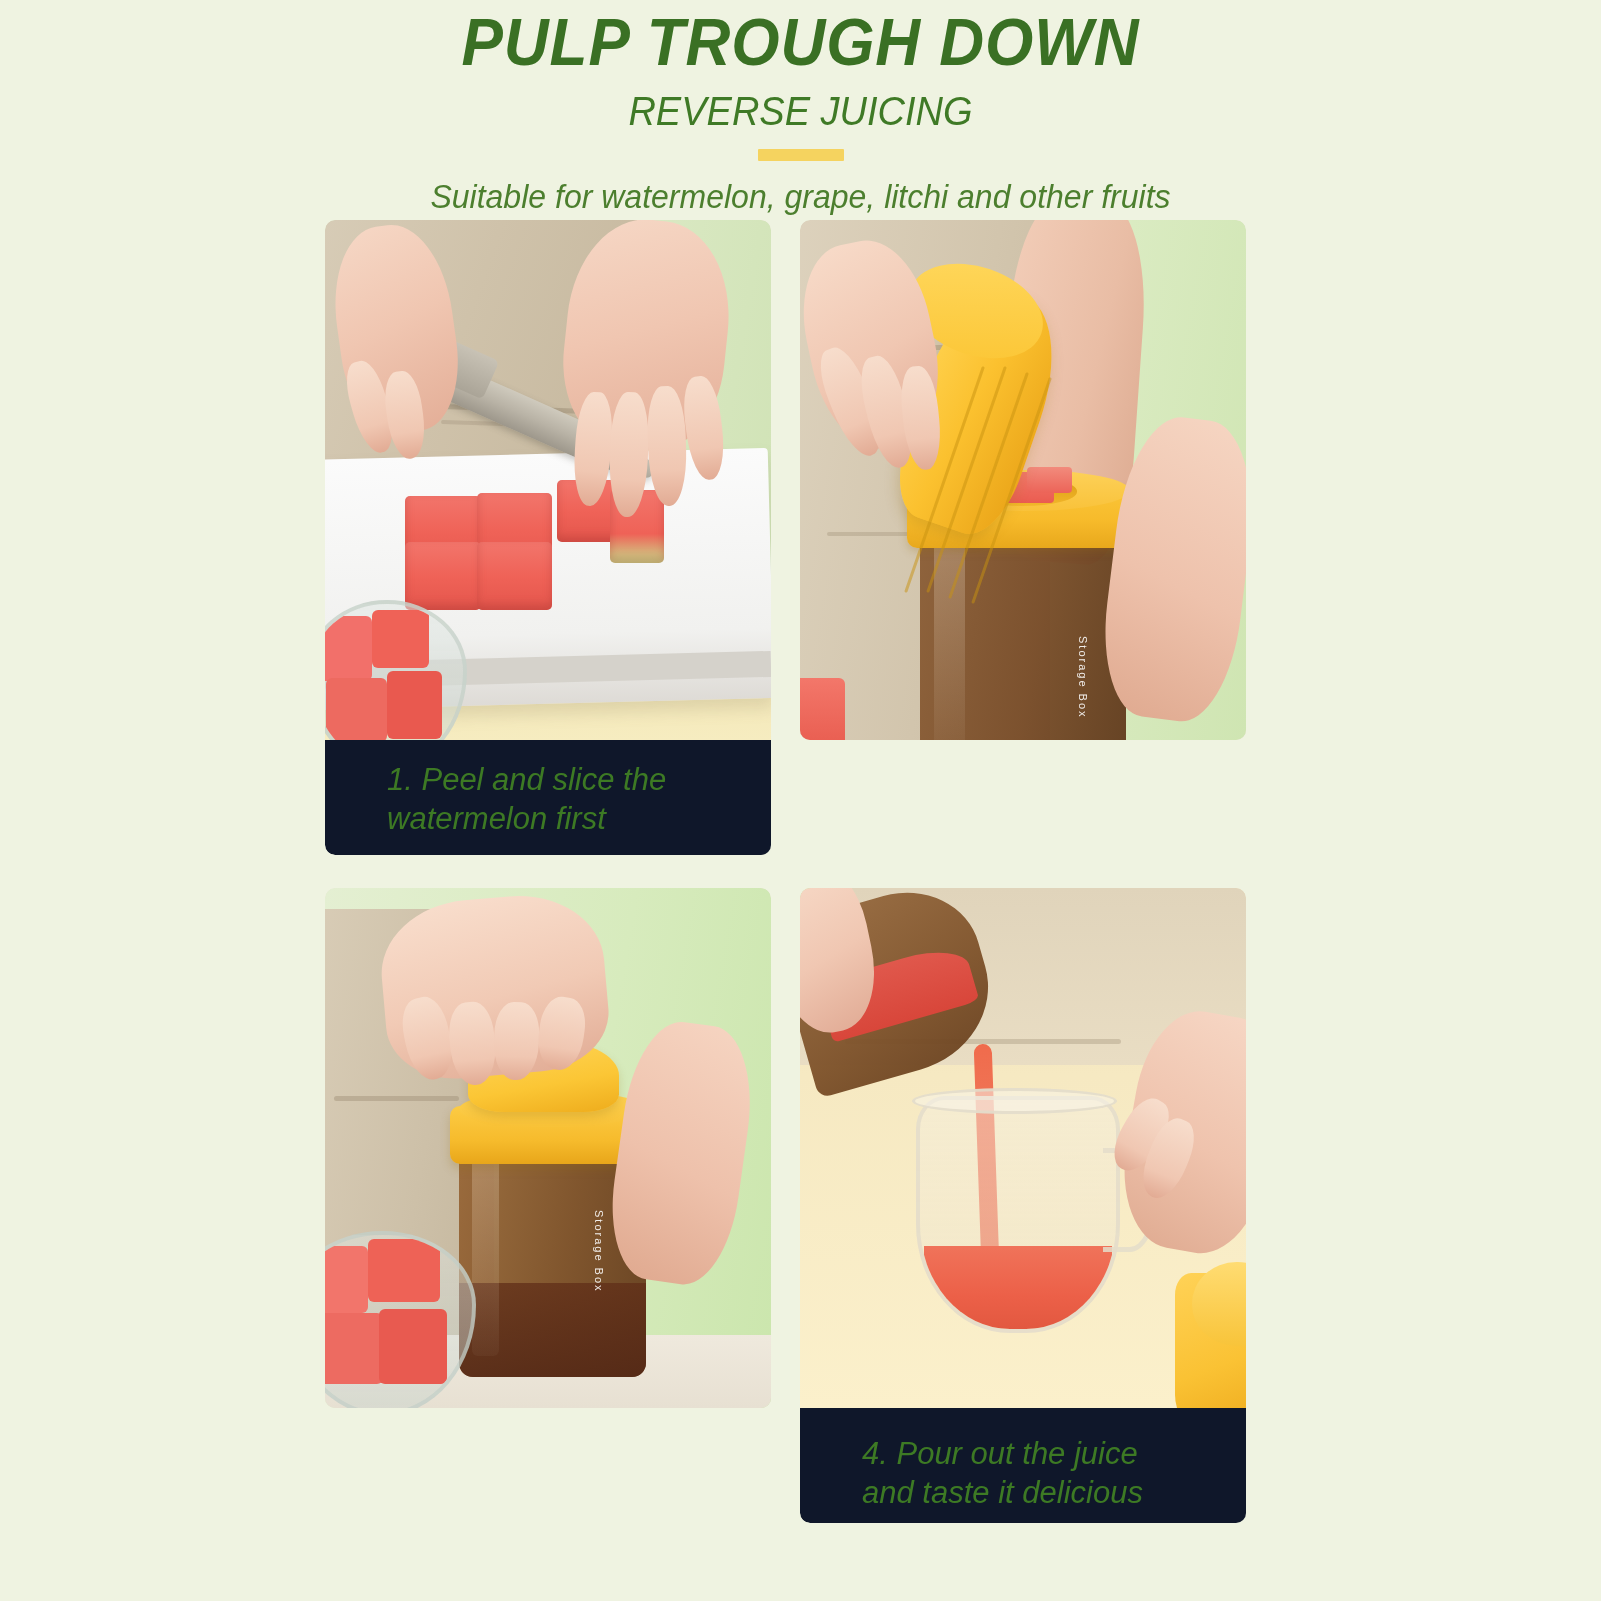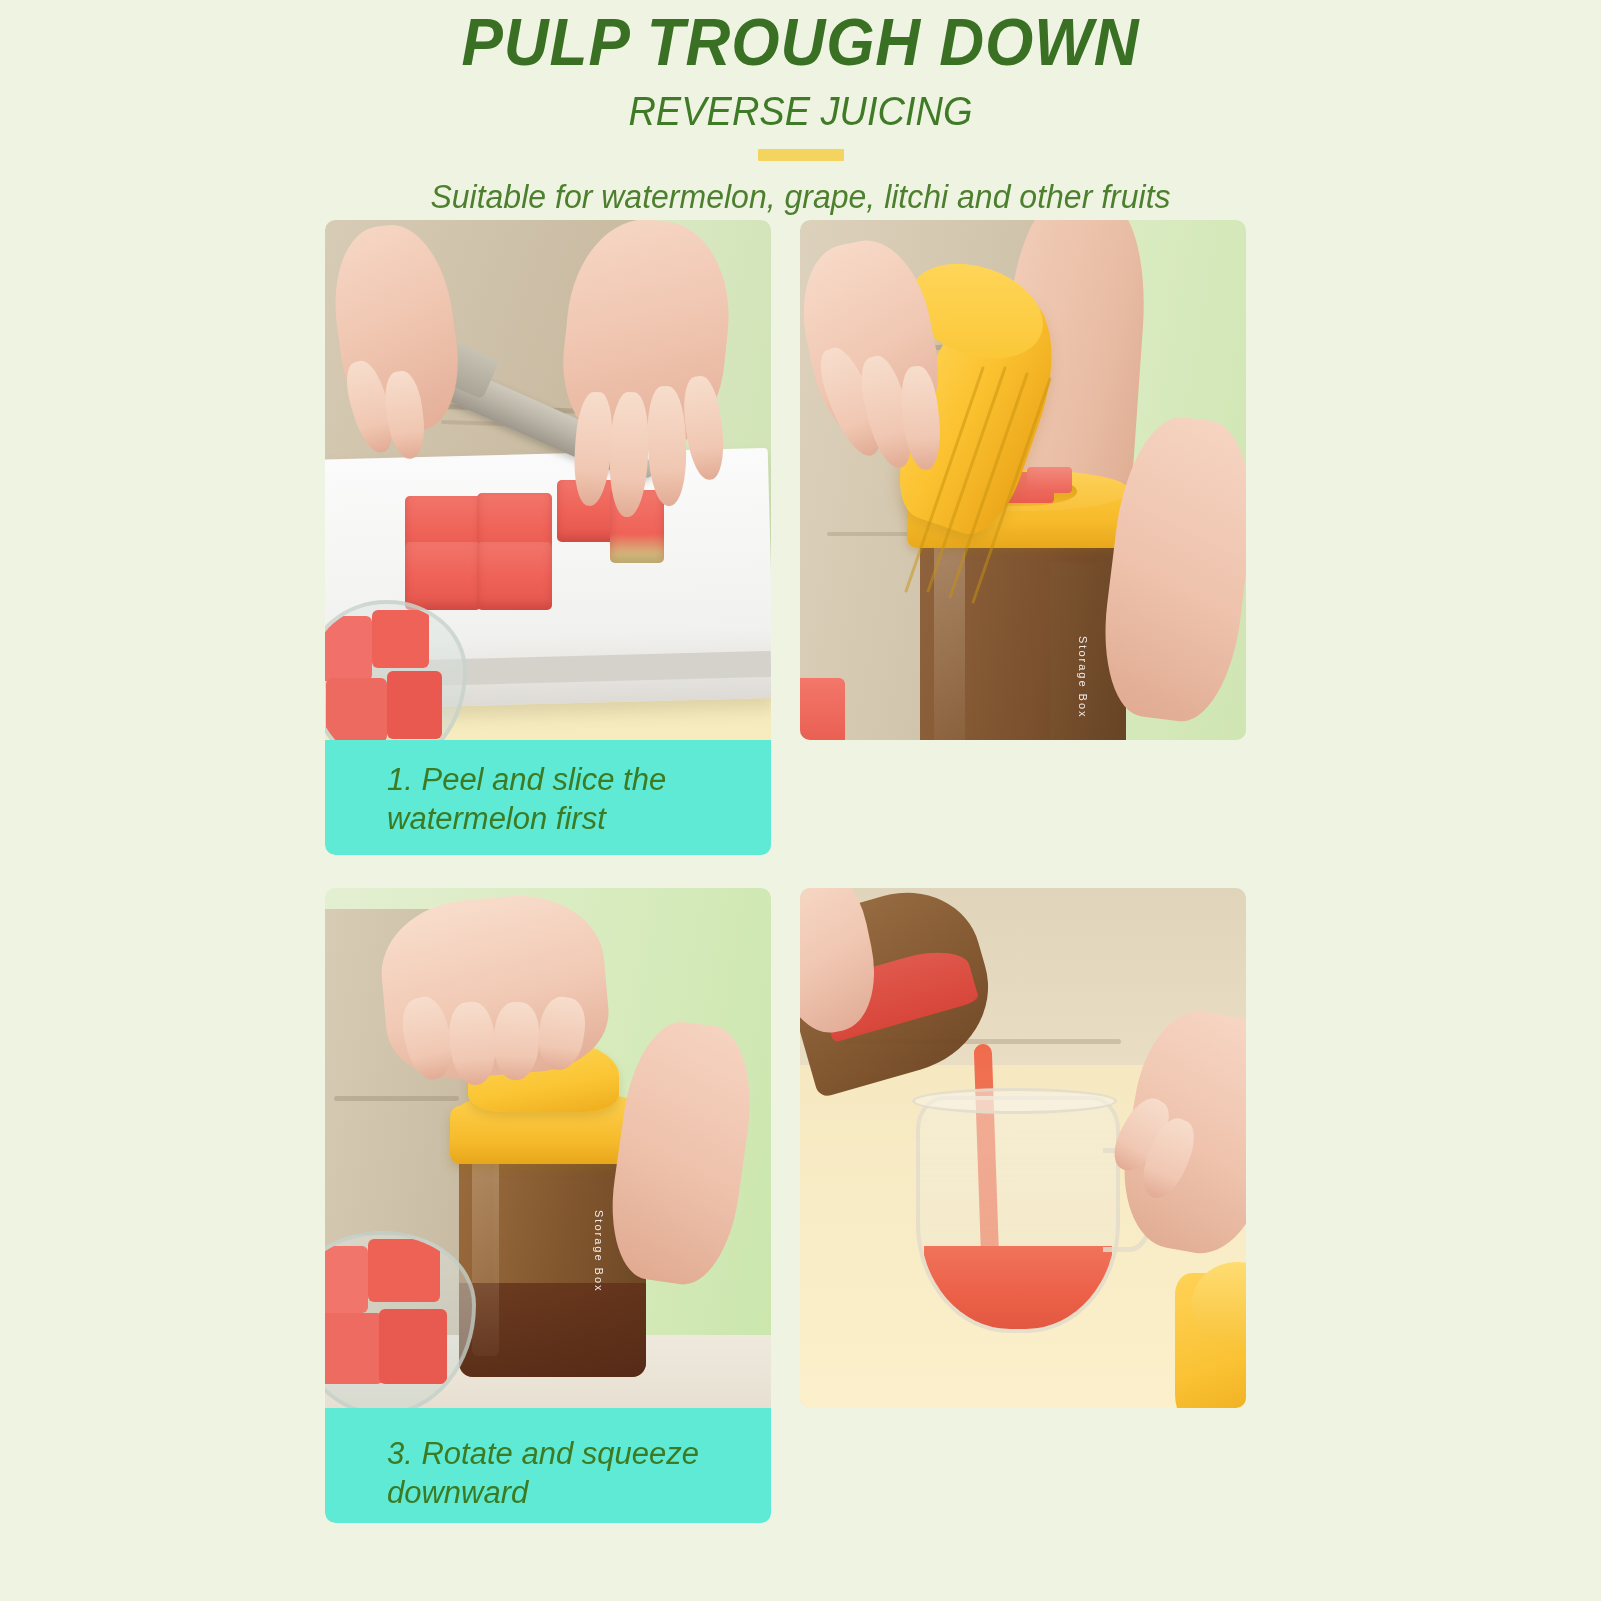--- a/index.html
+++ b/index.html
@@ -56,21 +56,21 @@
   .card.c4{left:475px;top:668px;}
 
   .photo{
     position:relative;width:446px;height:520px;
     border-radius:10px 10px 0 0;
     overflow:hidden;
     background:#e9e2d4;
   }
   .caption{
     width:514px;height:115px;
-    background:#5eead4;
+    background:#0f172a;
     border-radius:0 0 10px 10px;
     box-sizing:border-box;
     padding:20px 0 0 62px;
     color:#3d7a24;
     font-size:31px;
     font-style:italic;
     line-height:1.26;
     white-space:pre-line;
   }
   .card.c3 .caption,.card.c4 .caption{padding-top:26px;}
@@ -403,22 +403,20 @@
         <div class="layer finger p3-f4"></div>
         <div class="layer p3-handR"></div>
 
         <div class="layer p3-bowl">
           <div class="layer p3-bf1"></div>
           <div class="layer p3-bf2"></div>
           <div class="layer p3-bf3"></div>
           <div class="layer p3-bf4"></div>
         </div>
       </div>
-      <div class="caption">3. Rotate and squeeze
-downward</div>
     </div>
 
     <div class="card c4">
       <div class="photo">
         <div class="layer p4-bg"></div>
         <div class="layer p4-wall"></div>
         <div class="layer p4-wall-seam"></div>
         <div class="layer p4-green"></div>
 
         <div class="layer p4-jar"></div>
@@ -432,16 +430,18 @@
         <div class="layer p4-mug-rim"></div>
         <div class="layer p4-handle"></div>
 
         <div class="layer p4-handR"></div>
         <div class="layer finger p4-rf1"></div>
         <div class="layer finger p4-rf2"></div>
 
         <div class="layer p4-reamer"></div>
         <div class="layer p4-reamer-in"></div>
       </div>
+      <div class="caption">4. Pour out the juice
+and taste it delicious</div>
     </div>
 
   </div>
 </div>
 
 </body></html>

